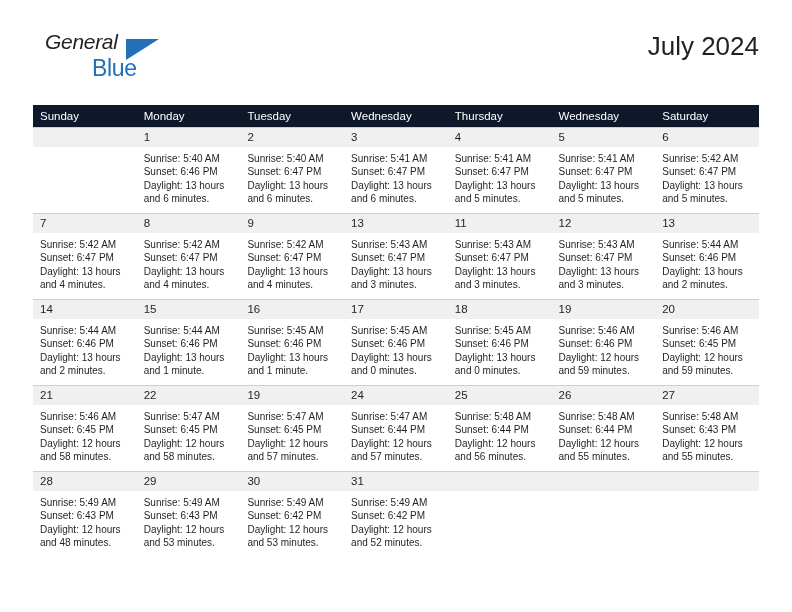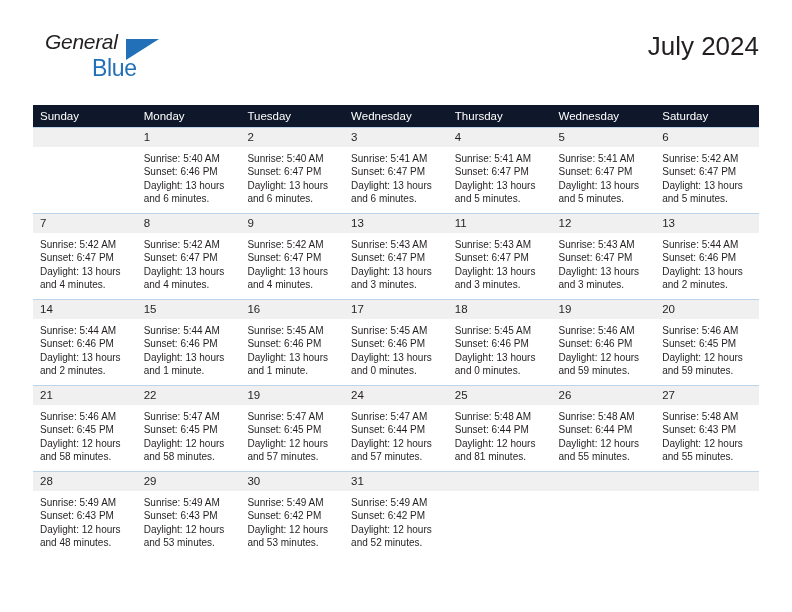--- a/index.html
+++ b/index.html
@@ -402,21 +402,21 @@
               <div>Daylight: 12 hours</div>
               <div>and 57 minutes.</div>
             </div>
           </td>
           <td>
             <span class="daynum">25</span>
             <div class="cell-body">
               <div>Sunrise: 5:48 AM</div>
               <div>Sunset: 6:44 PM</div>
               <div>Daylight: 12 hours</div>
-              <div>and 81 minutes.</div>
+              <div>and 56 minutes.</div>
             </div>
           </td>
           <td>
             <span class="daynum">26</span>
             <div class="cell-body">
               <div>Sunrise: 5:48 AM</div>
               <div>Sunset: 6:44 PM</div>
               <div>Daylight: 12 hours</div>
               <div>and 55 minutes.</div>
             </div>

